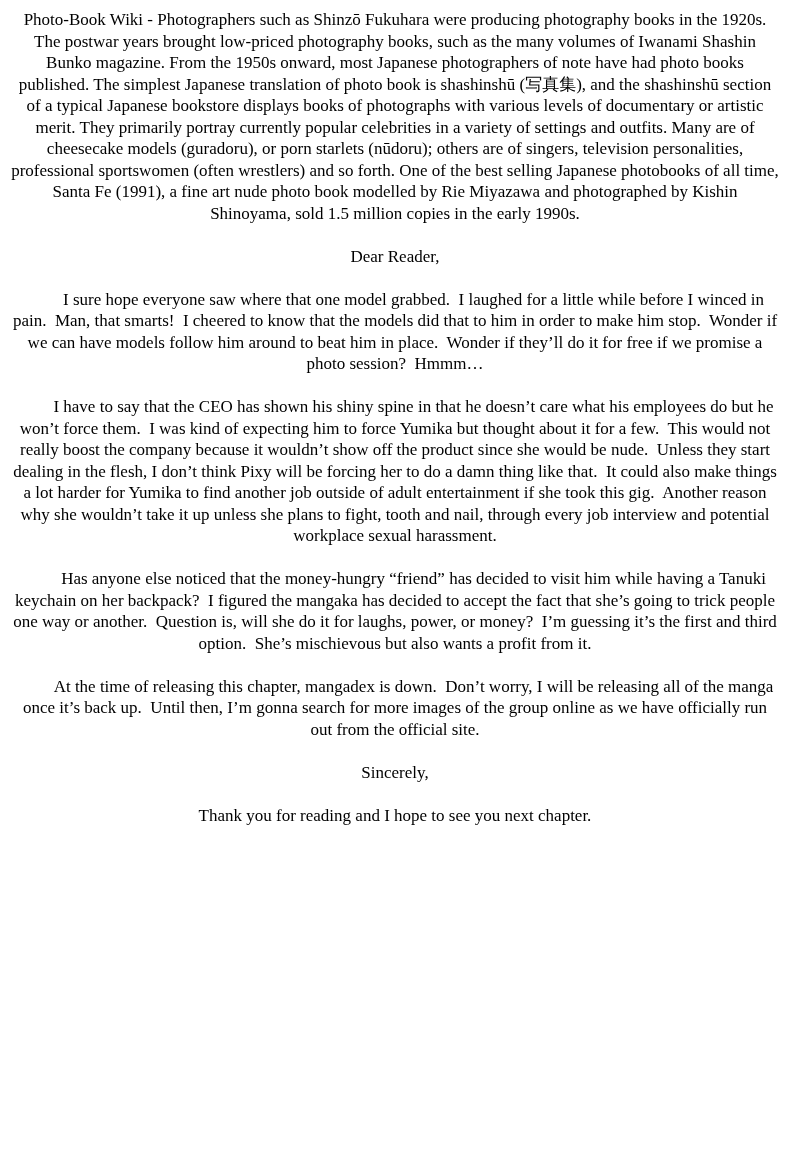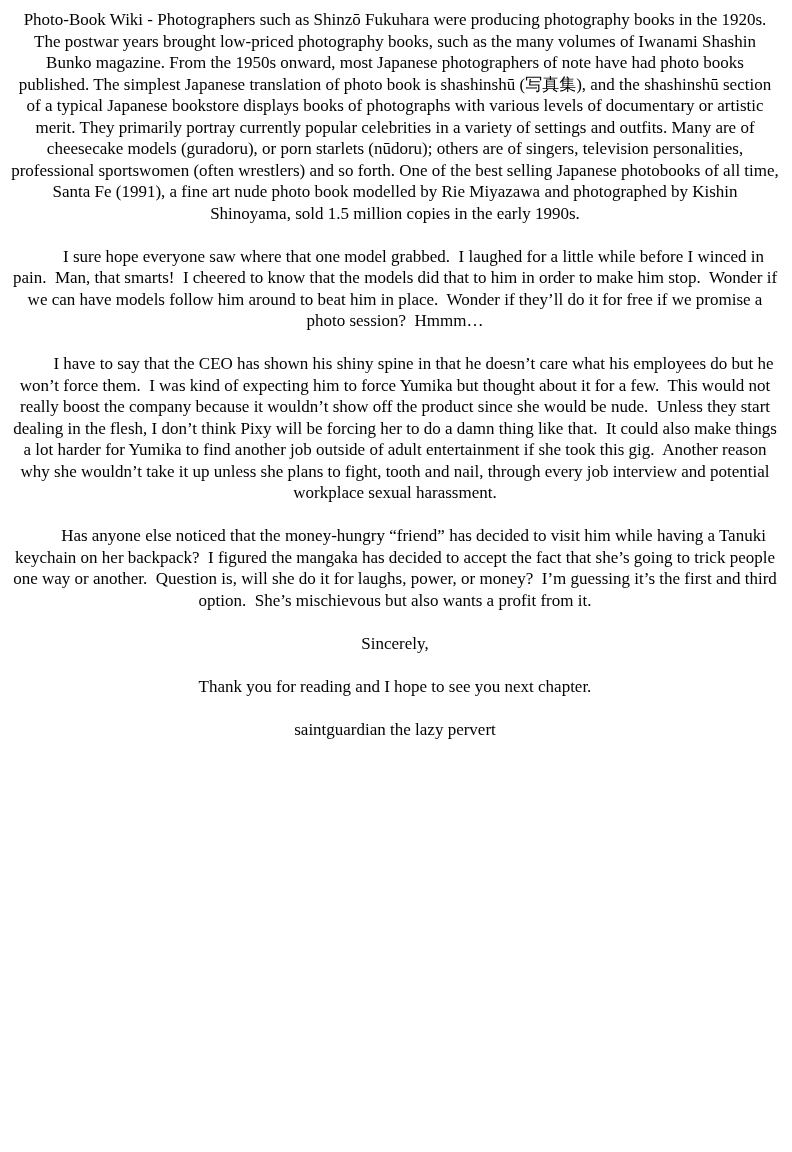--- a/index.html
+++ b/index.html
@@ -35,26 +35,27 @@
   .indented {
     text-indent: 37px;
   }
 </style>
 </head>
 <body>
 
 <main class="page">
   <p class="wiki-block block">Photo-Book Wiki - Photographers such as Shinzō Fukuhara were producing photography books in the 1920s. The postwar years brought low-priced photography books, such as the many volumes of Iwanami Shashin Bunko magazine. From the 1950s onward, most Japanese photographers of note have had photo books published. The simplest Japanese translation of photo book is shashinshū (写真集), and the shashinshū section of a typical Japanese bookstore displays books of photographs with various levels of documentary or artistic merit. They primarily portray currently popular celebrities in a variety of settings and outfits. Many are of cheesecake models (guradoru), or porn starlets (nūdoru); others are of singers, television personalities, professional sportswomen (often wrestlers) and so forth. One of the best selling Japanese photobooks of all time, Santa Fe (1991), a fine art nude photo book modelled by Rie Miyazawa and photographed by Kishin Shinoyama, sold 1.5 million copies in the early 1990s.</p>
 
+  <p class="block">Dear Reader,</p>
 
   <p class="block indented">I sure hope everyone saw where that one model grabbed.  I laughed for a little while before I winced in pain.  Man, that smarts!  I cheered to know that the models did that to him in order to make him stop.  Wonder if we can have models follow him around to beat him in place.  Wonder if they’ll do it for free if we promise a photo session?  Hmmm…</p>
 
   <p class="block indented">I have to say that the CEO has shown his shiny spine in that he doesn’t care what his employees do but he won’t force them.  I was kind of expecting him to force Yumika but thought about it for a few.  This would not really boost the company because it wouldn’t show off the product since she would be nude.  Unless they start dealing in the flesh, I don’t think Pixy will be forcing her to do a damn thing like that.  It could also make things a lot harder for Yumika to find another job outside of adult entertainment if she took this gig.  Another reason why she wouldn’t take it up unless she plans to fight, tooth and nail, through every job interview and potential workplace sexual harassment.</p>
 
   <p class="block indented">Has anyone else noticed that the money-hungry “friend” has decided to visit him while having a Tanuki keychain on her backpack?  I figured the mangaka has decided to accept the fact that she’s going to trick people one way or another.  Question is, will she do it for laughs, power, or money?  I’m guessing it’s the first and third option.  She’s mischievous but also wants a profit from it.</p>
 
+  <p class="block indented">At the time of releasing this chapter, mangadex is down.  Don’t worry, I will be releasing all of the manga once it’s back up.  Until then, I’m gonna search for more images of the group online as we have officially run out from the official site.</p>
 
   <p class="block">Sincerely,</p>
 
   <p class="block">Thank you for reading and I hope to see you next chapter.</p>
 
-  <p class="block">saintguardian the lazy pervert</p>
 </main>
 
 </body></html>

